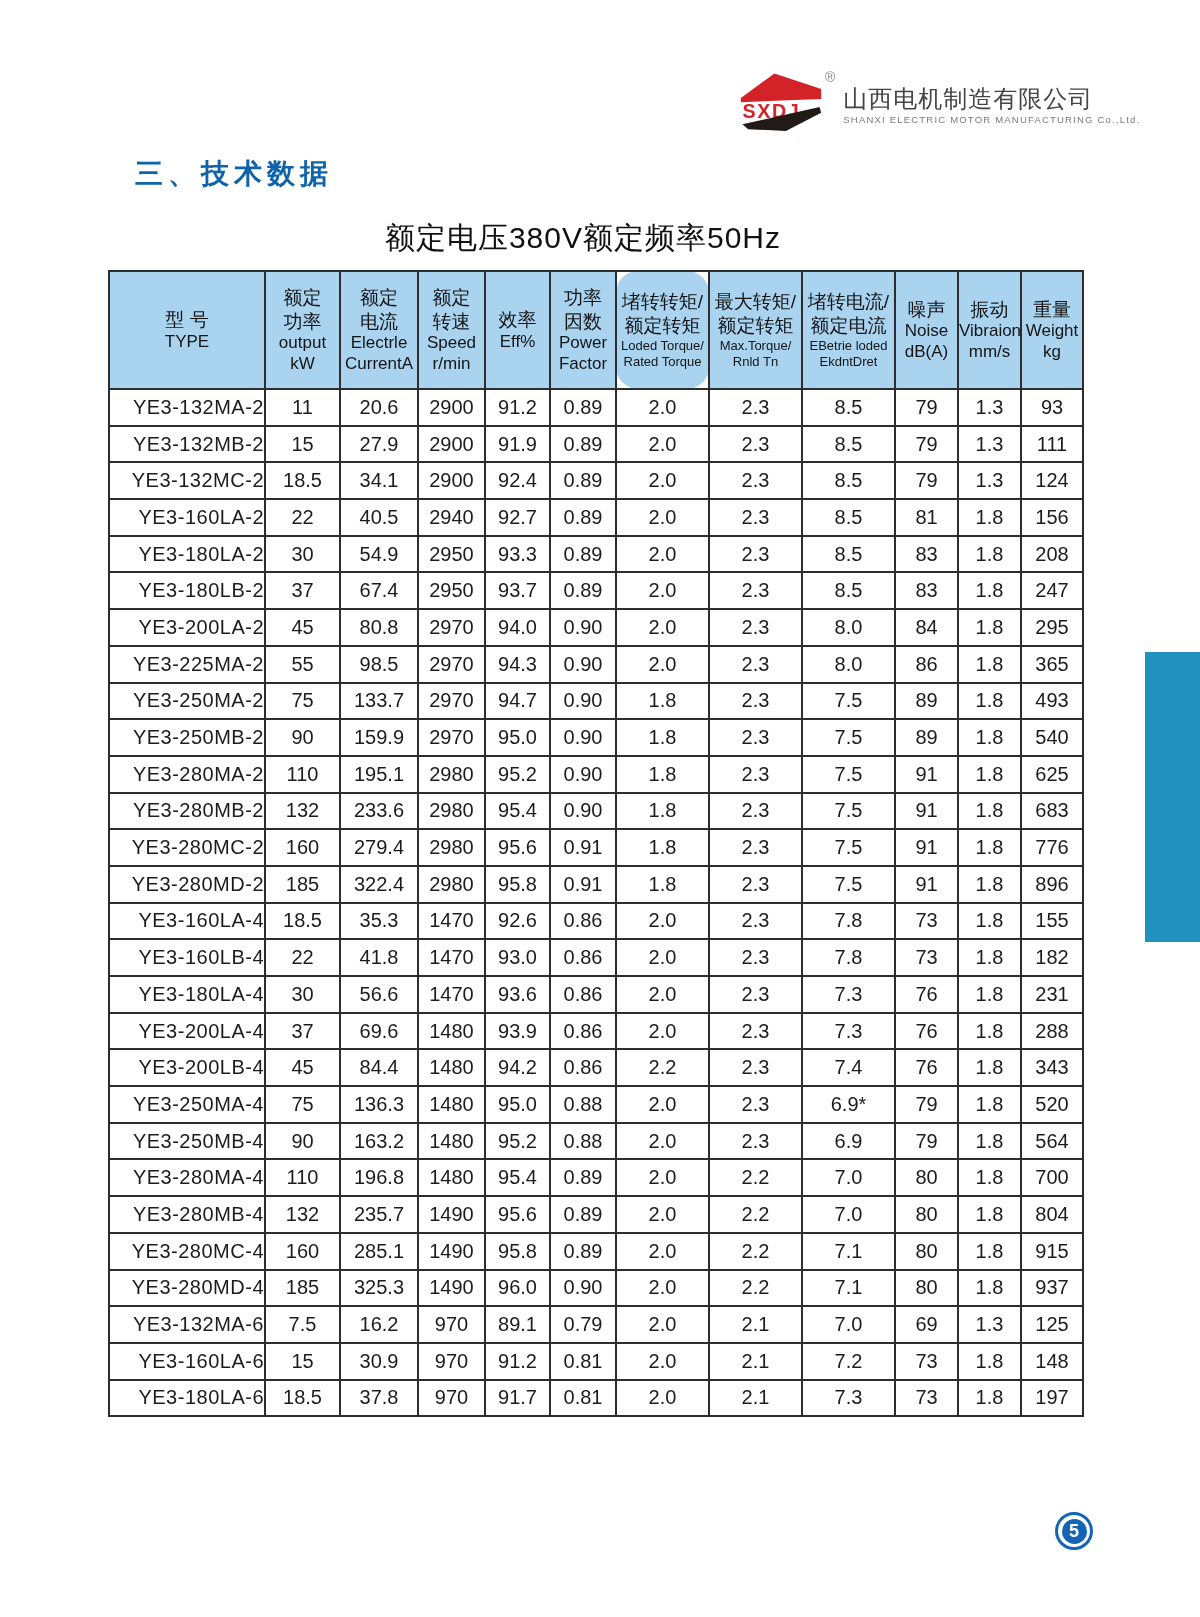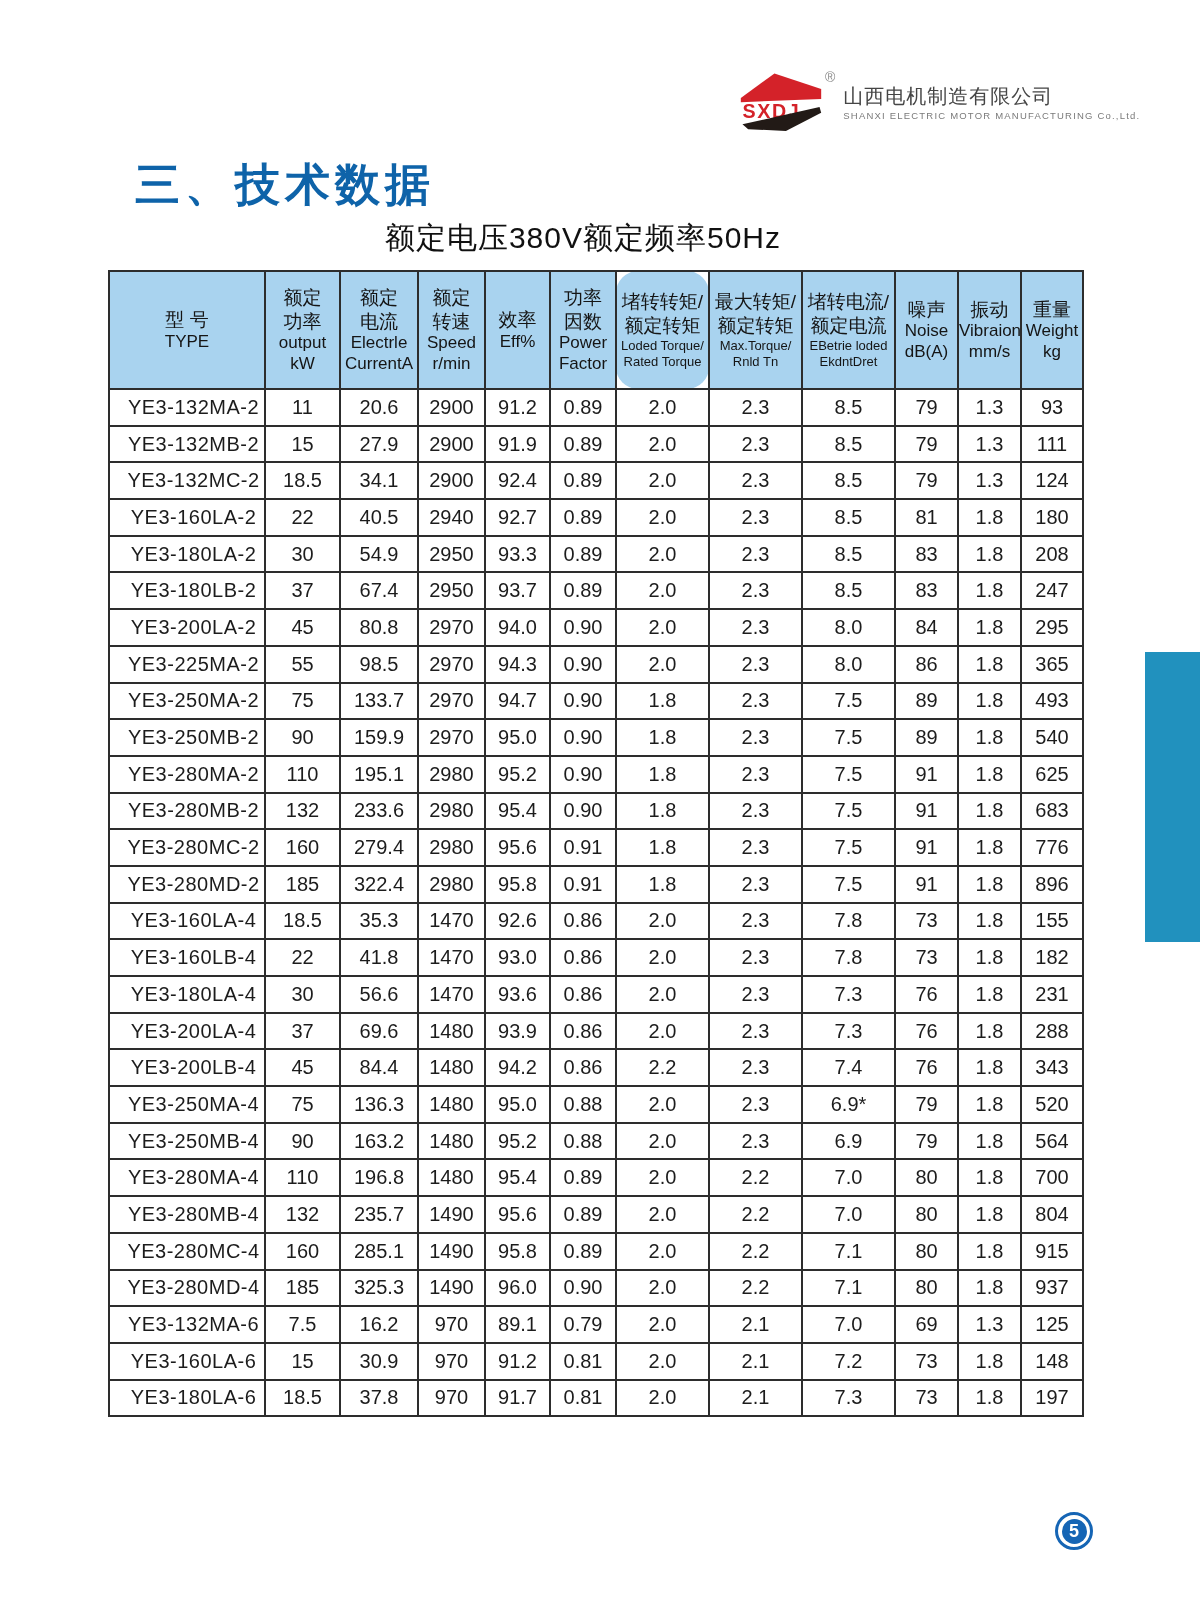--- a/index.html
+++ b/index.html
@@ -5,39 +5,39 @@
   html,body{margin:0;padding:0;}
   body{
     width:1200px;height:1617px;position:relative;background:#ffffff;
     font-family:"Liberation Sans",sans-serif;overflow:hidden;color:#1c1c1c;
   }
   
   .logo{position:absolute;top:70px;left:740px;display:flex;align-items:flex-start;}
   .logo-mark{width:82px;height:66px;flex:0 0 auto;}
   .logo-reg{font-size:14px;color:#8a8a8a;margin:0 8px 0 3px;line-height:1;}
   .logo-textblock{padding-top:16px;}
-  .company-cn{font-size:20px;color:#454545;letter-spacing:1px;font-weight:500;line-height:1.05;white-space:nowrap;}
+  .company-cn{font-size:24px;color:#454545;letter-spacing:1px;font-weight:500;line-height:1.05;white-space:nowrap;}
   .company-en{font-size:9.5px;color:#7a7a7a;letter-spacing:1.2px;margin-top:3px;white-space:nowrap;}
   
-  .section-title{position:absolute;left:135px;top:155px;font-size:45px;font-weight:bold;color:#0e63a9;letter-spacing:5px;}
+  .section-title{position:absolute;left:135px;top:155px;font-size:28px;font-weight:bold;color:#0e63a9;letter-spacing:5px;}
   .subtitle{position:absolute;left:108px;top:218px;width:950px;text-align:center;font-size:30px;font-weight:400;color:#111;letter-spacing:1px;}
   
   .spec-table{
     position:absolute;left:108px;top:270px;width:950px;
     border-collapse:collapse;table-layout:fixed;
   }
   .spec-table th,.spec-table td{border:2px solid #2d2d2d;padding:0;overflow:hidden;}
   .spec-table thead tr{height:118px;}
   .spec-table th{background:#a9d3ef;font-weight:normal;vertical-align:middle;text-align:center;}
   .hl-cn{font-size:19px;line-height:1.25;color:#151515;}
   .hl-en{font-size:17px;line-height:1.2;color:#151515;}
   .hl-en.small{font-size:13px;line-height:1.25;}
   .spec-table tbody tr{height:36.7px;}
   .spec-table td{text-align:center;font-size:20px;color:#1c1c1c;background:#fff;}
-  .spec-table td.type-cell{text-align:center;padding-left:13px;letter-spacing:0.5px;}
+  .spec-table td.type-cell{text-align:right;padding-left:13px;letter-spacing:0.5px;}
   
   .side-tab{position:absolute;left:1145px;top:652px;width:55px;height:290px;background:#2191be;}
   .page-badge{
     position:absolute;left:1055px;top:1512px;width:32px;height:32px;border-radius:50%;
     border:3px solid #1565b5;display:flex;align-items:center;justify-content:center;background:#fff;
   }
   .page-badge-inner{
     width:25px;height:25px;border-radius:50%;background:#1565b5;color:#fff;
     display:flex;align-items:center;justify-content:center;font-size:18px;font-weight:bold;
   }
@@ -179,21 +179,21 @@
         <td>22</td>
         <td>40.5</td>
         <td>2940</td>
         <td>92.7</td>
         <td>0.89</td>
         <td>2.0</td>
         <td>2.3</td>
         <td>8.5</td>
         <td>81</td>
         <td>1.8</td>
-        <td>180</td>
+        <td>156</td>
       </tr>
       <tr>
         <td class="type-cell">YE3-180LA-2</td>
         <td>30</td>
         <td>54.9</td>
         <td>2950</td>
         <td>93.3</td>
         <td>0.89</td>
         <td>2.0</td>
         <td>2.3</td>

